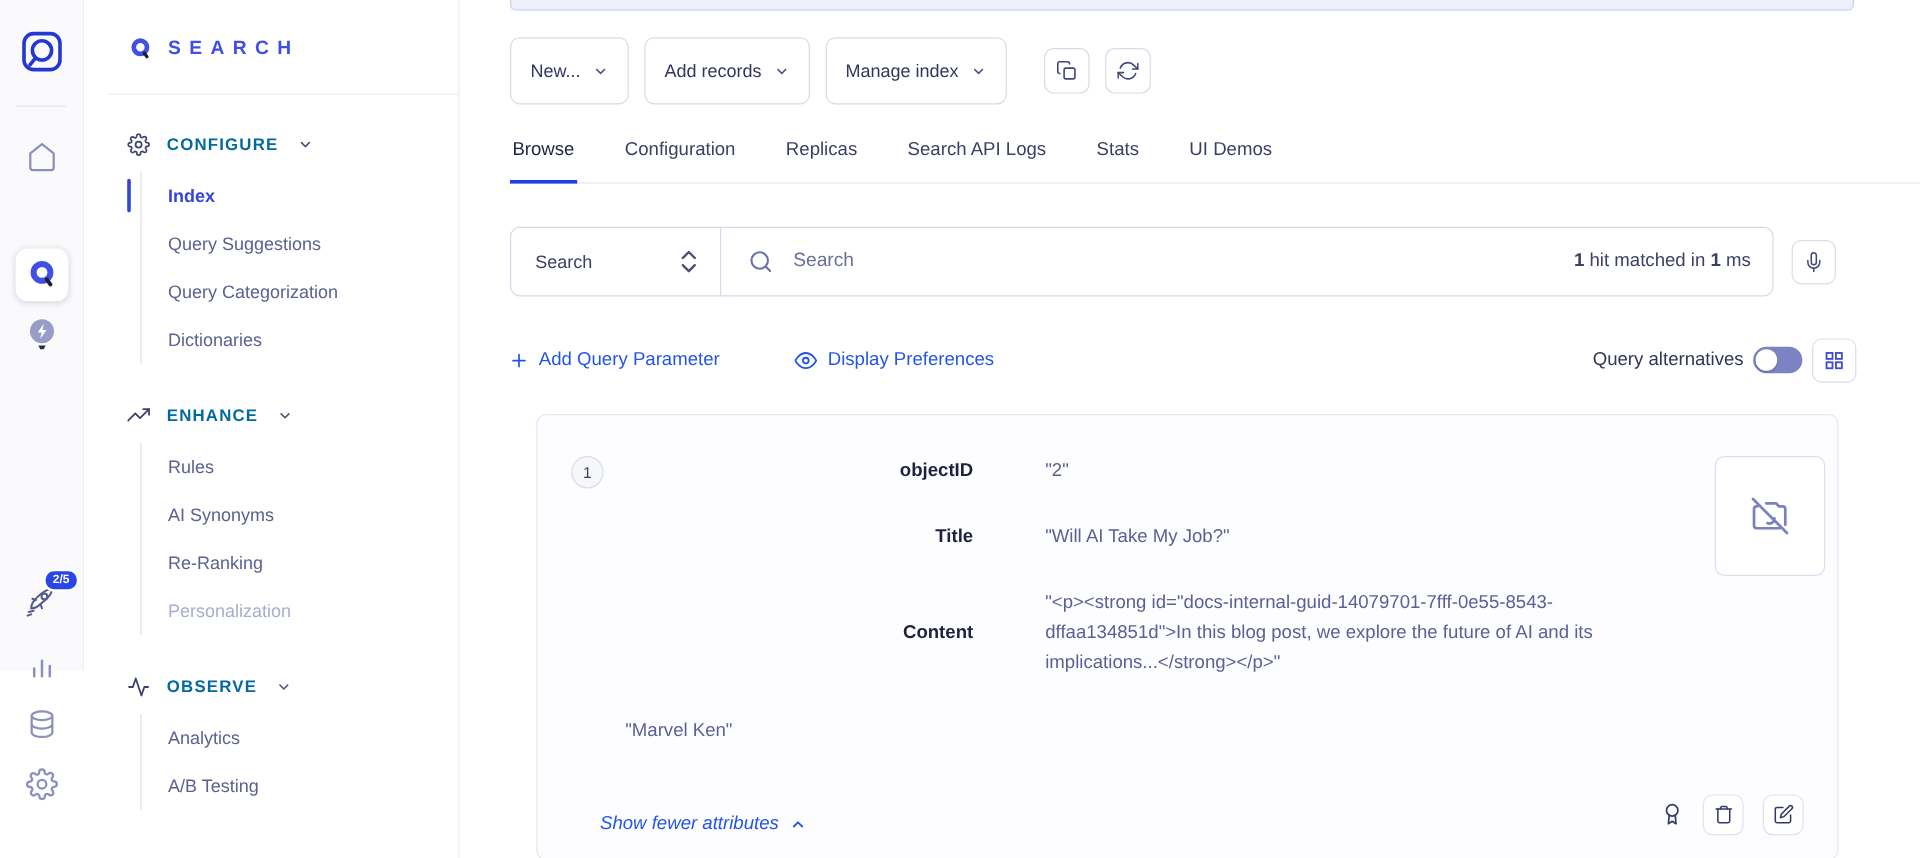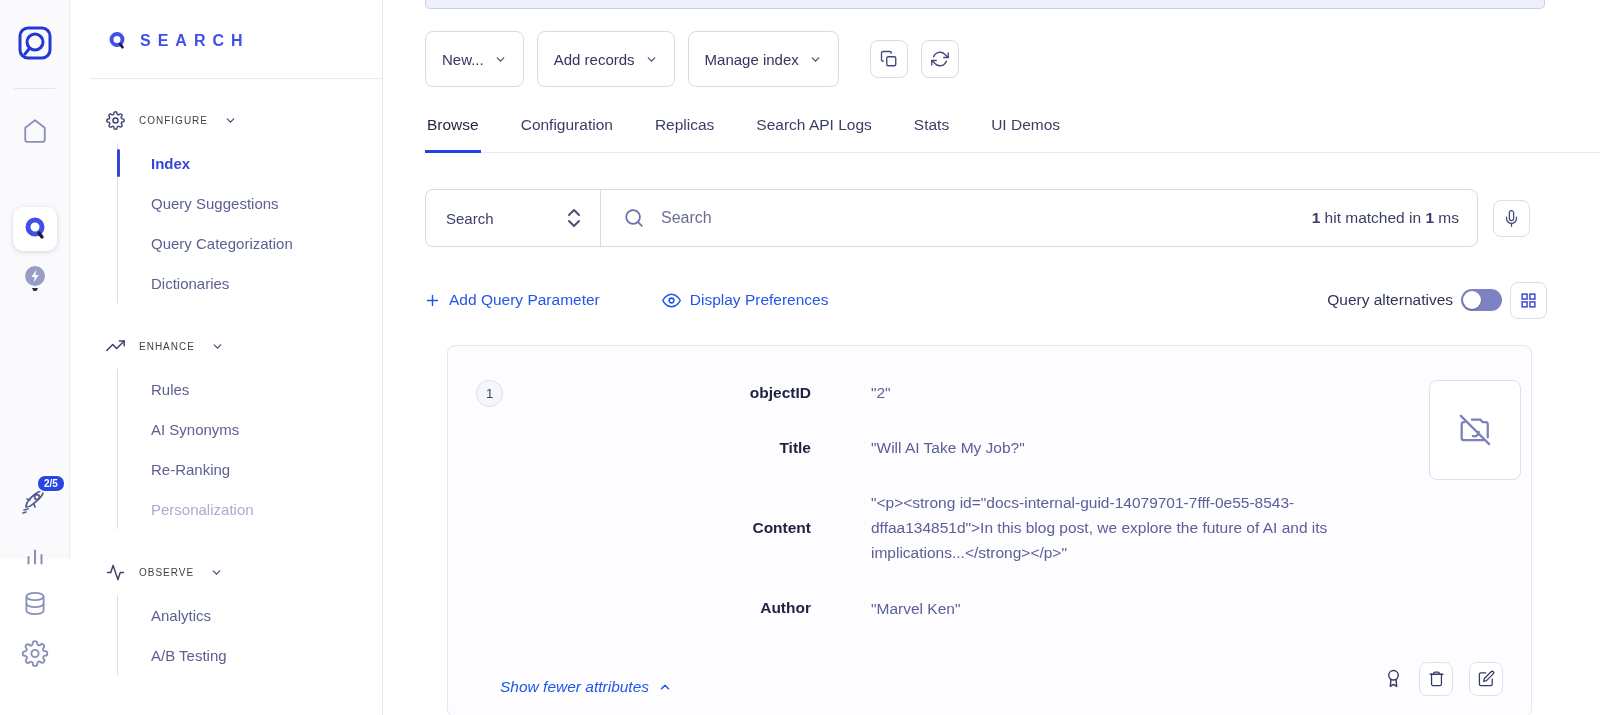--- a/index.html
+++ b/index.html
@@ -19,23 +19,23 @@
 
   
   .sidebar { position:absolute; left:70px; top:0; width:313px; height:715px;
     background:#fff; border-right:1px solid #e8e8f1; }
   .product-header { display:flex; align-items:center; gap:12px; padding:30px 0 0 36px; }
   .product-title { color:#4050e6; font-size:16px; font-weight:bold; letter-spacing:7px; }
   .sidebar-divider { margin-top:26px; height:1px; background:#e9eaf2; margin-left:20px; }
   .nav { padding:24px 0 0 36px; }
   .nav-section { margin-bottom:26px; }
   .nav-header { display:flex; align-items:center; gap:14px; height:34px; cursor:pointer; }
-  .nav-header .label { font-size:10px; font-weight:normal; letter-spacing:1px; color:#404040; }
+  .nav-header .label { font-size:14px; font-weight:bold; letter-spacing:1px; color:#0369a1; }
   .nav-header .chev { color:#4b5078; margin-left:2px; }
-  .nav-items { margin:6px 0 0 11px; border-left:1px solid #dcdeec; padding-left:33px; }
+  .nav-items { margin:6px 0 0 11px; border-left:1px solid #dcdeec; padding-left:22px; }
   .nav-item { position:relative; height:40px; display:flex; align-items:center;
     font-size:15px; color:#5c6191; cursor:pointer; }
   .nav-item.active { color:#3546d4; font-weight:bold; }
   .nav-item.active::before { content:""; position:absolute; left:-34px; top:6px; bottom:6px;
     width:3px; background:#3546d4; border-radius:2px; }
   .nav-item.disabled { color:#a9adcf; }
 
   
   .main { position:absolute; left:383px; top:0; right:0; bottom:0; background:#fff; }
   .partial-bar { position:absolute; top:0; left:42px; width:1120px; height:9px;
@@ -360,21 +360,20 @@
         </div>
         <div class="attr-row">
           <div class="attr-label">Title</div>
           <div class="attr-value">"Will AI Take My Job?"</div>
         </div>
         <div class="attr-row">
           <div class="attr-label">Content</div>
           <div class="attr-value">"&lt;p&gt;&lt;strong id="docs-internal-guid-14079701-7fff-0e55-8543-dffaa134851d"&gt;In this blog post, we explore the future of AI and its implications...&lt;/strong&gt;&lt;/p&gt;"</div>
         </div>
         <div class="attr-row">
-          <div class="attr-label">Author</div>
           <div class="attr-value">"Marvel Ken"</div>
         </div>
       </div>
       <div class="thumb-box">
         <svg width="34" height="34" viewBox="0 0 24 24" fill="none" stroke="currentColor" stroke-width="1.6" stroke-linecap="round" stroke-linejoin="round">
           <path d="M21 17.2V8a1.6 1.6 0 0 0-1.6-1.6h-2.1L15.7 4.6H9.8"></path>
           <path d="M4.6 6.4H4.2A1.6 1.6 0 0 0 2.6 8v9.6a1.6 1.6 0 0 0 1.6 1.6h13.6"></path>
           <path d="M14.6 13.4a3 3 0 0 1-4.1 2.8"></path>
           <line x1="2" y1="2" x2="22" y2="22"></line>
         </svg>

